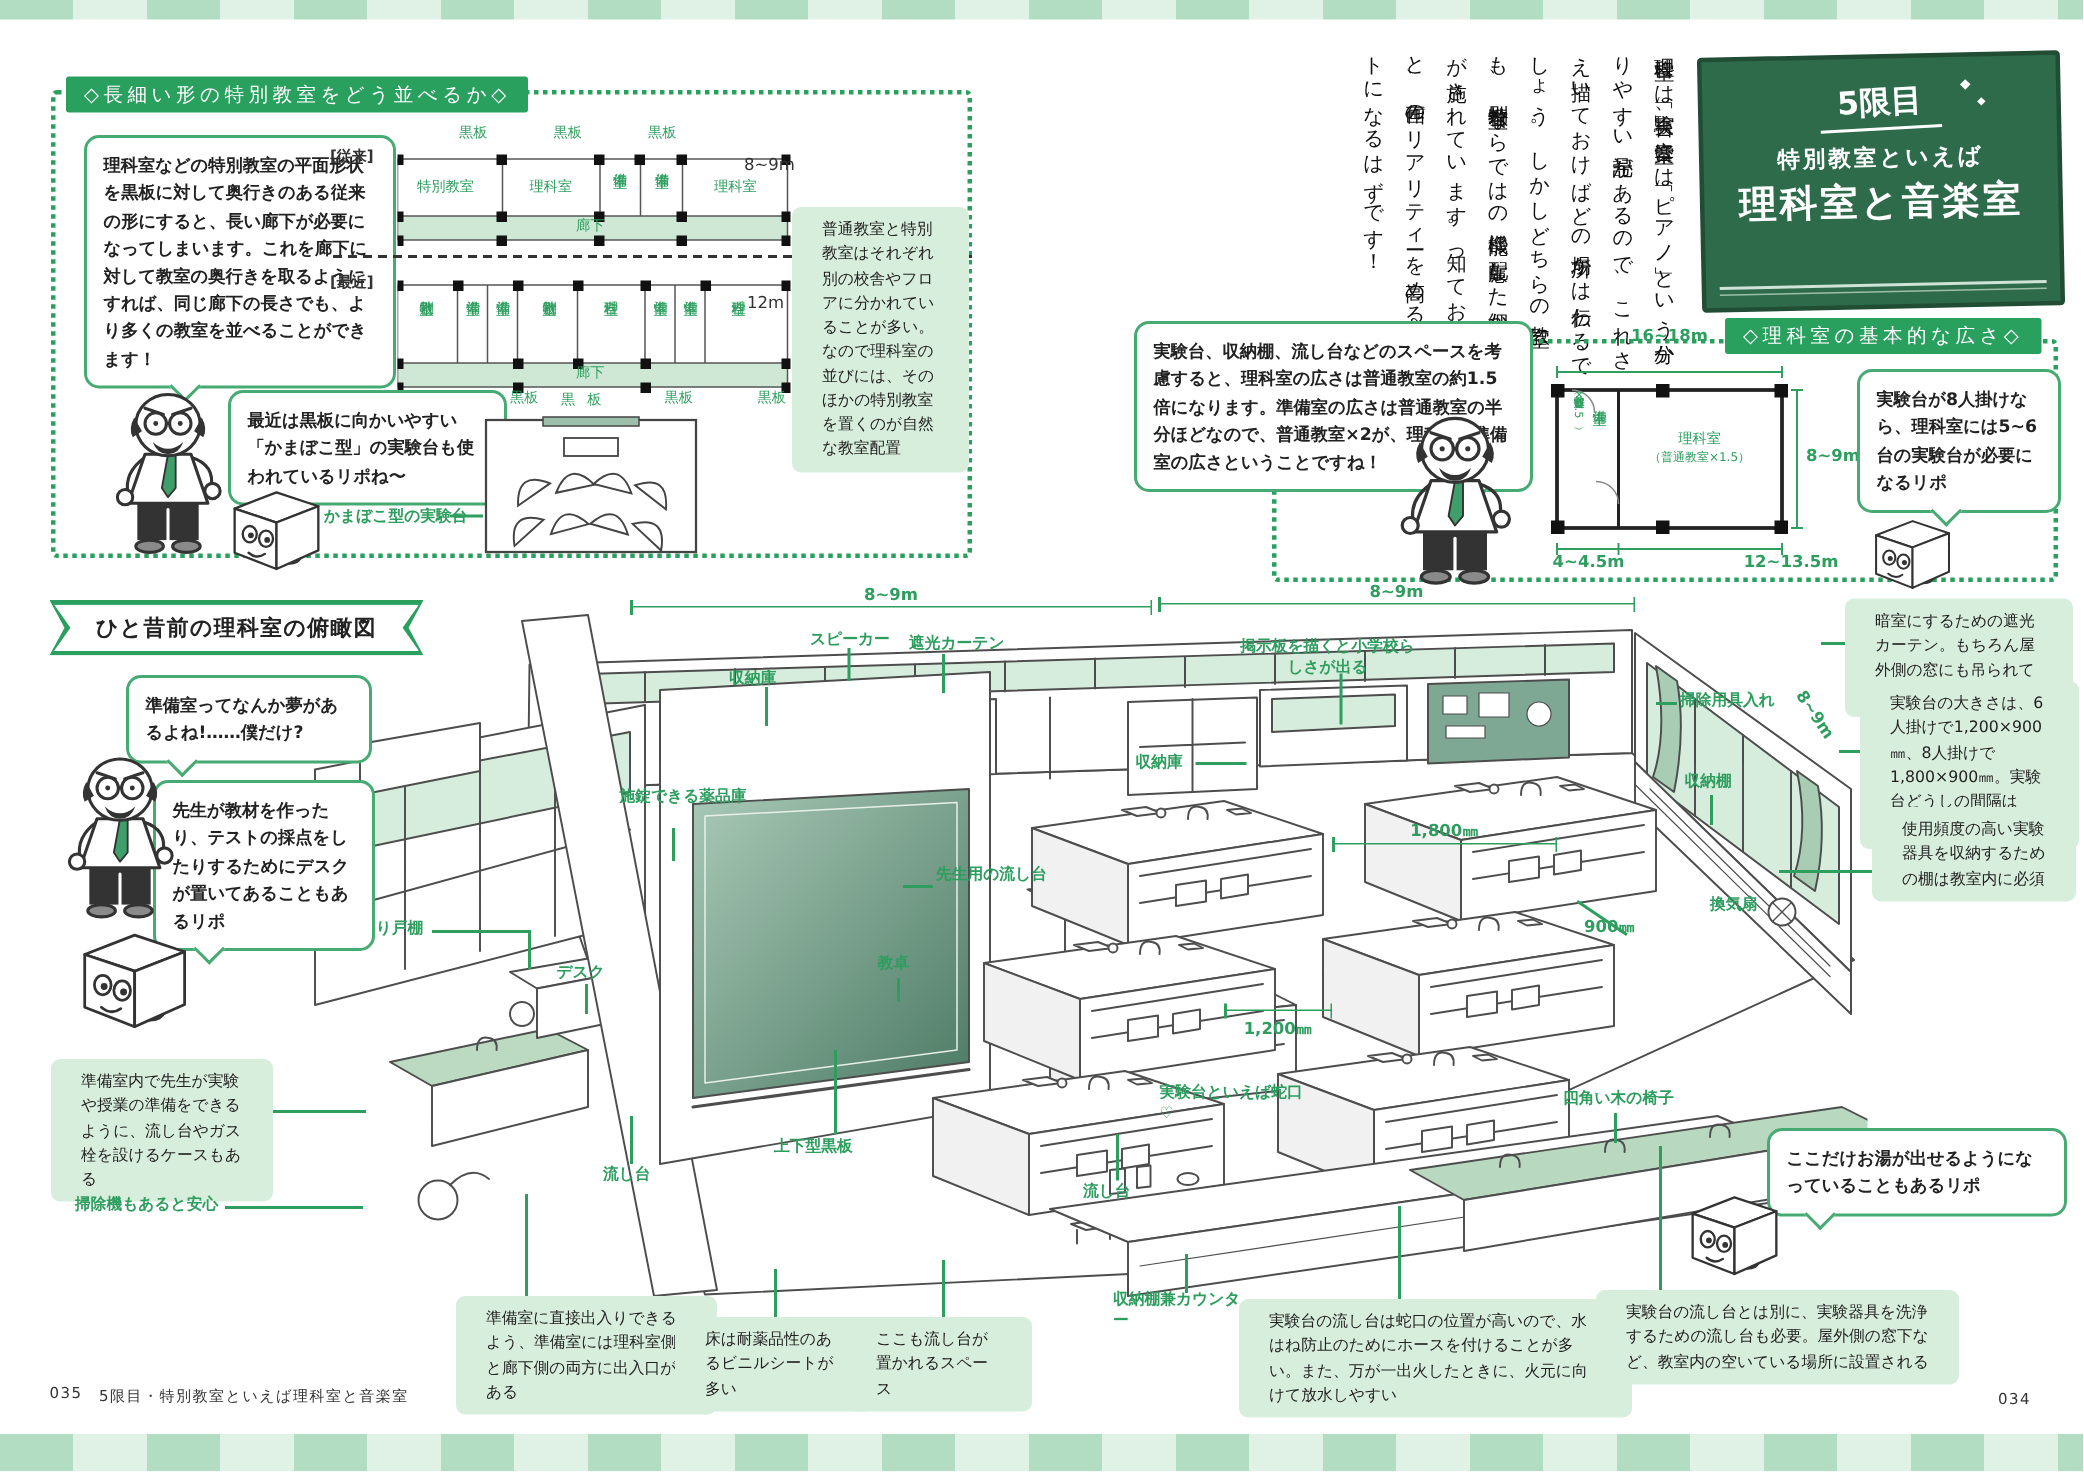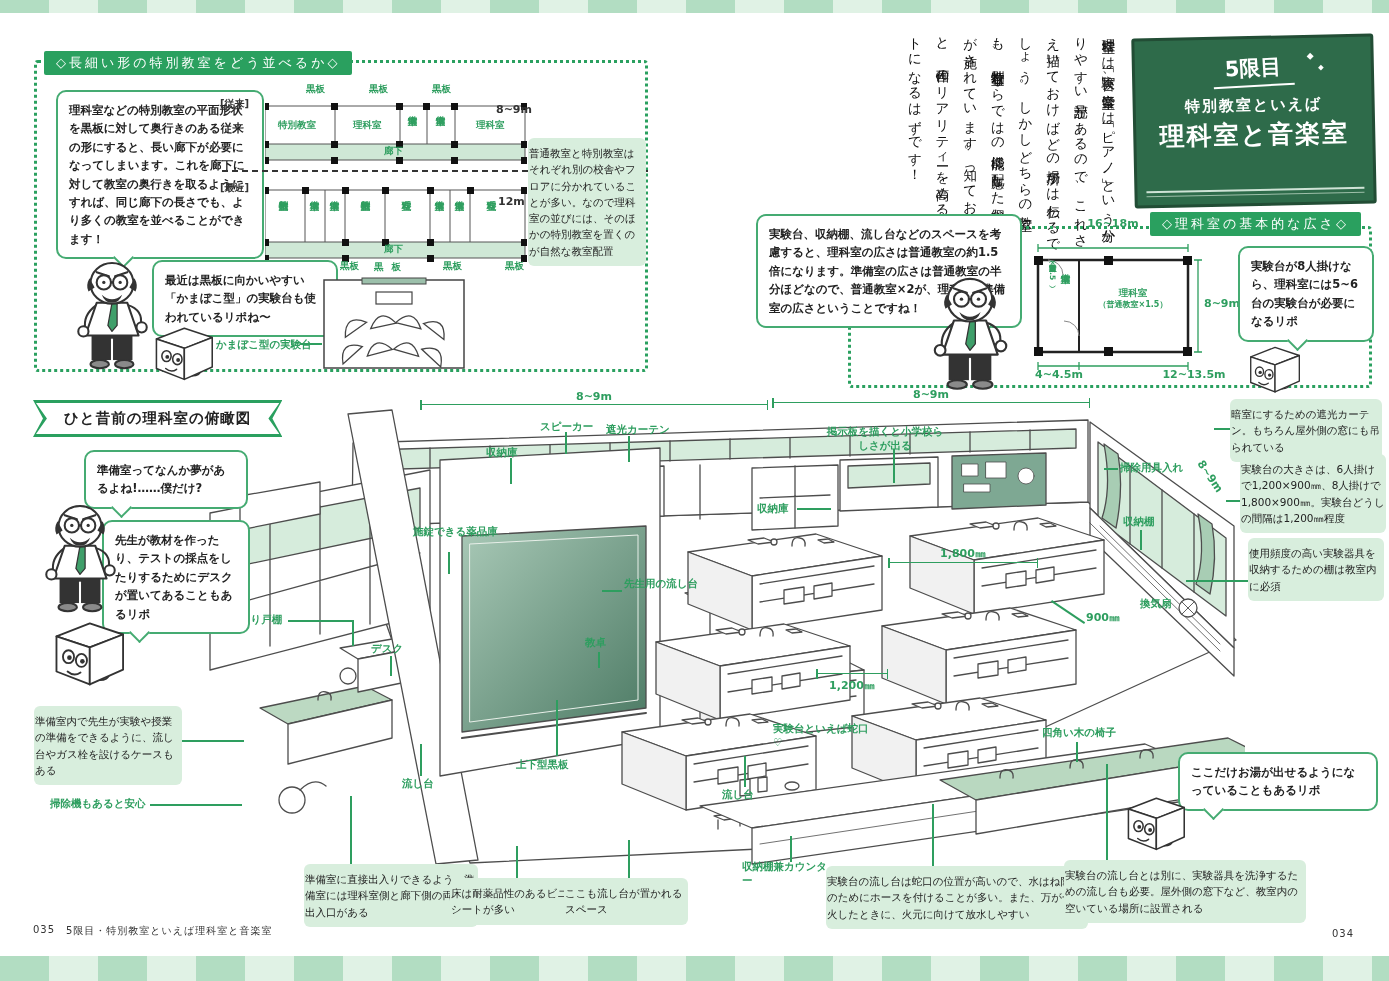--- a/index.html
+++ b/index.html
@@ -12,32 +12,32 @@
   .abs{position:absolute}
   .checker{position:absolute;left:0;width:100%;
     background:repeating-linear-gradient(90deg,#b2ddc2 0 49px,#e0f2e5 49px 98px)}
   .hdr{position:absolute;background:var(--g);color:#fff;font-weight:normal;font-size:13px;
     letter-spacing:3px;padding:3px 12px;border-radius:2px;white-space:nowrap}
   .dashbox{position:absolute;border:3px dotted var(--g);border-radius:4px}
   .bubble{position:absolute;background:#fff;border:2px solid var(--bd);border-radius:10px;
     padding:9px 11px;font-size:11.5px;line-height:1.6;font-weight:bold;color:#222}
   .bubble::after{content:"";position:absolute;bottom:-8px;left:var(--tx,42px);width:13px;height:13px;
     background:#fff;border-right:2px solid var(--bd);border-bottom:2px solid var(--bd);transform:rotate(45deg)}
-  .note{position:absolute;background:var(--lg);border-radius:6px;padding:7px 1px;
+  .note{position:absolute;background:var(--lg);border-radius:6px;padding:7px 20px;
     font-size:10.5px;line-height:1.55;color:#222}
   .glabel{position:absolute;color:var(--gt);font-size:10.5px;font-weight:bold;line-height:1.3;white-space:nowrap}
   .glabel.wrap{white-space:normal}
   .dk{color:#333}
   .gv{writing-mode:vertical-rl}
   .lead{position:absolute;background:var(--gt)}
   .dim{position:absolute;color:var(--gt);font-size:11px;font-weight:bold;text-align:center}
   .dimline{position:relative;height:5px;border-top:1.5px solid var(--gt);margin-top:1px}
   .dimline::before,.dimline::after{content:"";position:absolute;top:-5px;width:1.5px;height:10px;background:var(--gt)}
   .dimline::before{left:0}.dimline::after{right:0}
-  .roomlbl{position:absolute;color:var(--gt);font-size:9.5px;font-weight:bold;white-space:nowrap;line-height:1.1}
+  .roomlbl{position:absolute;color:var(--gt);font-size:9.5px;font-weight:normal;white-space:nowrap;line-height:1.1}
   .intro{position:absolute;writing-mode:vertical-rl;font-size:13.5px;line-height:2.05;color:#111;letter-spacing:1px}
   .board{position:absolute;background:var(--boardg);border:3px solid #224d35;border-radius:3px;
     color:#fff;text-align:center;transform:rotate(-1.2deg)}
   .b-period{display:inline-block;font-size:21px;border-bottom:2px solid #fff;padding:0 12px 3px;
     margin-top:15px;transform:rotate(-2deg);font-weight:bold}
   .b-sub{font-size:15px;margin-top:9px;letter-spacing:2px;font-weight:bold}
   .b-main{font-size:25px;font-weight:bold;letter-spacing:2px;margin-top:3px}
   .b-line1{position:absolute;left:9px;right:9px;bottom:12px;border-top:2px solid #cfe3d6}
   .b-line2{position:absolute;left:9px;right:9px;bottom:8px;border-top:1px solid #9dbfa9}
   .spark{position:absolute;width:5px;height:5px;background:#fff;transform:rotate(45deg)}
@@ -449,21 +449,21 @@
   <span class="glabel" style="left:585px;top:636px">教卓</span>
   <span class="glabel" style="left:516px;top:758px">上下型黒板</span>
   <span class="glabel" style="left:402px;top:777px">流し台</span>
   <span class="glabel" style="left:722px;top:788px">流し台</span>
   <span class="glabel wrap" style="left:773px;top:722px;width:104px">実験台といえば蛇口♡</span>
   <span class="glabel" style="left:1042px;top:726px">四角い木の椅子</span>
   <span class="glabel wrap" style="left:742px;top:860px;width:90px">収納棚兼カウンター</span>
   <div class="dim" style="left:888px;top:546px;width:150px">
     <span>1,800㎜</span><div class="dimline"></div>
   </div>
-  <span class="dim" style="left:1086px;top:610px">900㎜</span>
+  <span class="dim" style="left:1056px;top:610px">900㎜</span>
   <div class="dim" style="left:816px;top:672px;width:72px">
     <div class="dimline"></div><span>1,200㎜</span>
   </div>
 
   <div class="note" style="left:1230px;top:399px;width:152px">暗室にするための遮光カーテン。もちろん屋外側の窓にも吊られている</div>
   <div class="note" style="left:1240px;top:454px;width:146px">実験台の大きさは、6人掛けで1,200×900㎜、8人掛けで1,800×900㎜。実験台どうしの間隔は1,200㎜程度</div>
   <div class="note" style="left:1248px;top:538px;width:136px">使用頻度の高い実験器具を収納するための棚は教室内に必須</div>
   <div class="note" style="left:34px;top:706px;width:148px">準備室内で先生が実験や授業の準備をできるように、流し台やガス栓を設けるケースもある</div>
   <span class="glabel" style="left:50px;top:797px">掃除機もあると安心</span>
   <div class="note" style="left:304px;top:864px;width:174px">準備室に直接出入りできるよう、準備室には理科室側と廊下側の両方に出入口がある</div>

